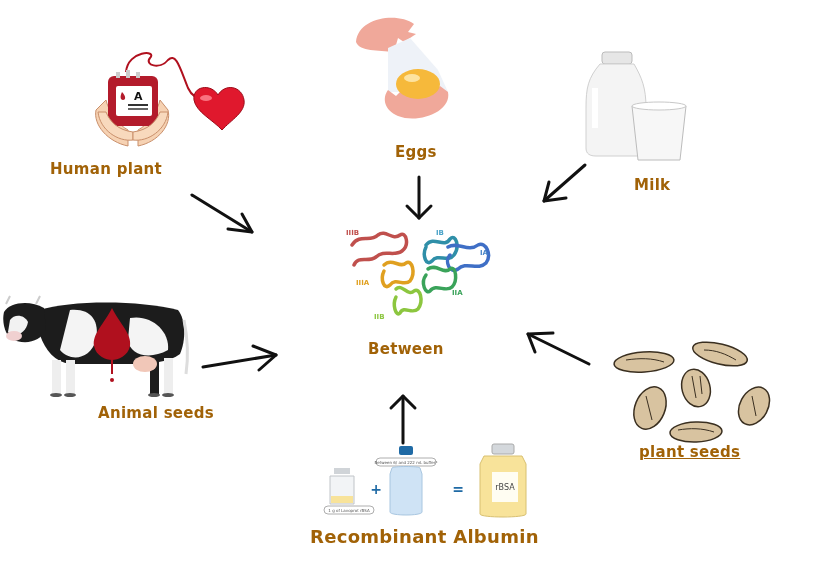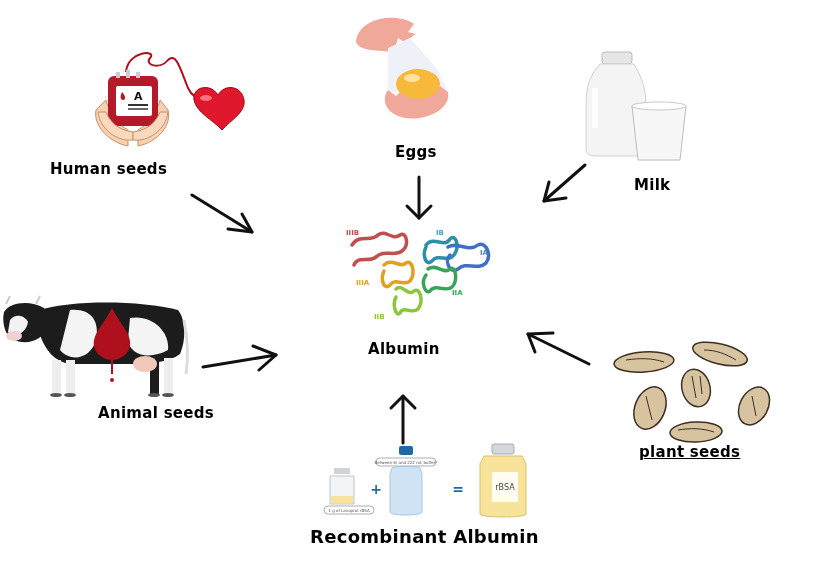--- a/index.html
+++ b/index.html
@@ -1,17 +1,17 @@
 <!DOCTYPE html>
 <html><head>
 <meta charset="utf-8">
 <style>
   html, body { margin:0; padding:0; background:#ffffff; }
   body { width:823px; height:587px; position:relative; overflow:hidden; font-family:"DejaVu Sans", sans-serif; }
-  .label { position:absolute; font-family:"DejaVu Sans", sans-serif; font-weight:bold; color:#000000; font-size:15px; letter-spacing:0.3px; white-space:nowrap; }
+  .label { position:absolute; font-family:"DejaVu Sans", sans-serif; font-weight:bold; color:#a16207; font-size:15px; letter-spacing:0.3px; white-space:nowrap; }
   svg { position:absolute; overflow:visible; }
   .arrow line, .arrow polyline { stroke:#111; stroke-width:3; fill:none; stroke-linecap:round; stroke-linejoin:round; }
   .tinytext { font-family:"DejaVu Sans", sans-serif; }
 </style>
 </head>
 <body>
 
 <div>
   <svg style="left:88px;top:50px;width:160px;height:110px;" viewBox="0 0 160 110">
 
@@ -29,21 +29,21 @@
     <text x="46" y="50" font-size="11" font-weight="bold" fill="#111" class="tinytext">A</text>
     <rect x="40" y="54" width="20" height="2" fill="#333"></rect>
     <rect x="40" y="58" width="20" height="2" fill="#666"></rect>
 
     <path d="M18 62 C22 72, 30 80, 45 82 L45 90 C30 92, 12 80, 10 62 Z" fill="#f8d9bd" stroke="#c98f6b" stroke-width="1"></path>
     <path d="M72 62 C68 72, 60 80, 45 82 L45 90 C60 92, 78 80, 80 62 Z" fill="#f8d9bd" stroke="#c98f6b" stroke-width="1"></path>
 
     <path d="M130 45 C123 33, 104 36, 106 50 C108 62, 125 70, 134 80 C143 70, 158 62, 156 50 C154 36, 137 33, 130 45 Z" fill="#e0182d" stroke="#9c0a18" stroke-width="1"></path>
     <ellipse cx="118" cy="48" rx="6" ry="3" fill="#ff8a95" opacity="0.8"></ellipse>
   </svg>
-  <div class="label" style="left:50px;top:160px;font-size:15px;">Human seeds</div>
+  <div class="label" style="left:50px;top:160px;font-size:15px;">Human plant</div>
 </div>
 
 <div>
   <svg style="left:348px;top:12px;width:120px;height:120px;" viewBox="0 0 120 120">
     <path d="M8 30 C10 5, 50 0, 66 12 L60 20 L68 22 L56 30 L50 26 L46 40 C30 38, 12 40, 8 30 Z" fill="#f0a89a"></path>
     <path d="M40 36 L62 26 L90 58 L100 80 L40 80 Z" fill="#eef2f8"></path>
     <path d="M40 78 L48 84 L56 76 L64 86 L72 78 L82 84 L92 74 L100 80 C104 100, 70 112, 50 104 C36 98, 34 86, 40 78 Z" fill="#f0a89a"></path>
     <ellipse cx="70" cy="72" rx="22" ry="15" fill="#f6b93b"></ellipse>
     <ellipse cx="64" cy="66" rx="8" ry="4" fill="#fde3a0"></ellipse>
   </svg>
@@ -157,21 +157,21 @@
       <path d="M88 44 C96 38, 104 50, 110 44 C116 40, 118 56, 112 62 C106 68, 96 58, 90 66 C86 70, 80 58, 86 50" stroke="#3aa35a"></path>
       <path d="M56 64 C62 58, 68 72, 74 66 C80 62, 84 76, 78 84 C72 90, 64 80, 60 88 C56 92, 52 80, 56 72" stroke="#8cc63f"></path>
     </g>
     <text x="6" y="10" font-size="7" font-weight="bold" fill="#c0504d" class="tinytext">IIIB</text>
     <text x="96" y="10" font-size="7" font-weight="bold" fill="#4aa3c8" class="tinytext">IB</text>
     <text x="140" y="30" font-size="7" font-weight="bold" fill="#4a86c8" class="tinytext">IA</text>
     <text x="16" y="60" font-size="7" font-weight="bold" fill="#e0a020" class="tinytext">IIIA</text>
     <text x="112" y="70" font-size="7" font-weight="bold" fill="#3aa35a" class="tinytext">IIA</text>
     <text x="34" y="94" font-size="7" font-weight="bold" fill="#8cc63f" class="tinytext">IIB</text>
   </svg>
-  <div class="label" style="left:368px;top:340px;">Albumin</div>
+  <div class="label" style="left:368px;top:340px;">Between</div>
 </div>
 
 <svg class="arrow" style="left:0;top:0;width:823px;height:587px;" viewBox="0 0 823 587">
   <line x1="419" y1="177" x2="419" y2="218"></line>
   <polyline points="407,206 419,218 431,206"></polyline>
 </svg>
 <svg class="arrow" style="left:0;top:0;width:823px;height:587px;" viewBox="0 0 823 587">
   <line x1="192" y1="195" x2="252" y2="232"></line>
   <polyline points="228,229 252,232 242,214"></polyline>
 </svg>

